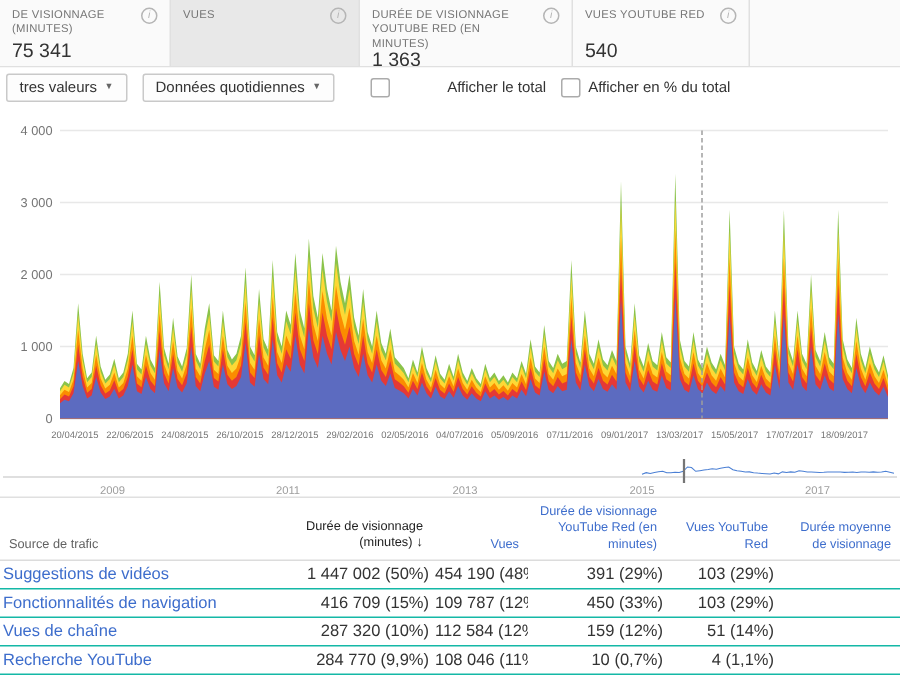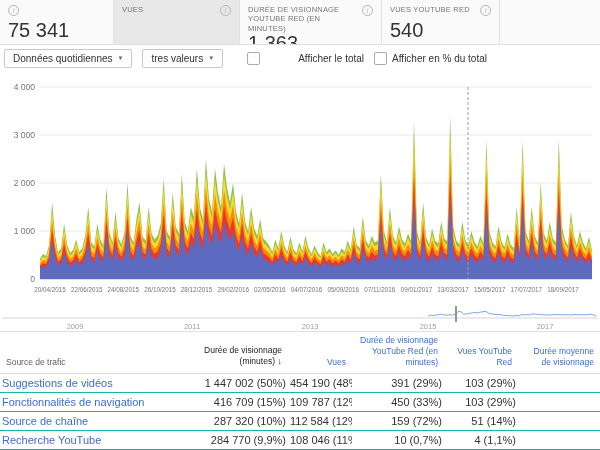--- a/index.html
+++ b/index.html
@@ -10,21 +10,21 @@
   .metrics{display:flex;height:44px;background:#fafafa;border-bottom:1px solid #e0e0e0;}
   .metric-card{box-sizing:border-box;padding:5px 8px 4px;border-right:1px solid #e0e0e0;
                display:flex;flex-direction:column;overflow:hidden;}
   .metric-card.c1{width:114px;}
   .metric-card.c2{width:126px;background:#e8e8e8;}
   .metric-card.c3{width:142px;}
   .metric-card.c4{width:118px;}
   .metric-filler{flex:1;}
   .label-row{display:flex;justify-content:space-between;gap:4px;}
   .metric-label{font-size:7.5px;color:#757575;line-height:1.25;text-transform:uppercase;letter-spacing:.2px;}
-  .metric-value{font-size:20px;color:#333;margin-top:auto;line-height:1;}
+  .metric-value{font-size:13px;color:#333;margin-top:auto;line-height:1;}
   .info-icon{flex:none;width:9px;height:9px;border:1px solid #b5b5b5;border-radius:50%;
              color:#b5b5b5;font-size:7px;line-height:9px;text-align:center;font-style:italic;}
 
   
   .toolbar{display:flex;align-items:center;height:26px;padding:0 4px;gap:10px;background:#fff;}
   .btn{display:inline-flex;align-items:center;gap:5px;border:1px solid #c9c9c9;border-radius:2px;
        background:#fdfdfd;padding:3px 8px;font-size:10px;color:#333;cursor:pointer;}
   .caret{font-size:6px;color:#666;}
   .chk{display:flex;align-items:center;gap:5px;color:#333;cursor:pointer;}
   .chk .box{width:11px;height:11px;border:1px solid #ababab;border-radius:2px;background:#fff;}
@@ -44,20 +44,21 @@
      color:#333;height:14px;white-space:nowrap;overflow:hidden;}
   td.source{text-align:left;color:#3d6dcc;cursor:pointer;}
   .sort-arrow{color:#212121;font-size:9px;}
 </style>
 </head>
 <body>
 
 <div class="metrics">
   <div class="metric-card c1">
     <div class="label-row">
+      <span class="metric-label">DE VISIONNAGE (MINUTES)</span>
       <span class="info-icon">i</span>
     </div>
     <span class="metric-value">75 341</span>
   </div>
   <div class="metric-card c2">
     <div class="label-row">
       <span class="metric-label">VUES</span>
       <span class="info-icon">i</span>
     </div>
   </div>
@@ -73,25 +74,25 @@
       <span class="metric-label">VUES YOUTUBE RED</span>
       <span class="info-icon">i</span>
     </div>
     <span class="metric-value">540</span>
   </div>
   <div class="metric-filler"></div>
 </div>
 
 <div class="toolbar">
   <span class="btn">
+    <span>tres valeurs</span>
+    <span class="caret">▼</span>
+  </span>
+  <span class="btn">
     <span>Données quotidiennes</span>
-    <span class="caret">▼</span>
-  </span>
-  <span class="btn">
-    <span>tres valeurs</span>
     <span class="caret">▼</span>
   </span>
   <span class="chk" style="margin-left:14px;gap:38px;">
     <span class="box"></span>
     <span>Afficher le total</span>
   </span>
   <span class="chk">
     <span class="box"></span>
     <span>Afficher en % du total</span>
   </span>
@@ -176,24 +177,24 @@
         </tr>
         <tr>
           <td class="source">Fonctionnalités de navigation</td>
           <td>416 709 (15%)</td>
           <td>109 787 (12%)</td>
           <td>450 (33%)</td>
           <td>103 (29%)</td>
           <td></td>
         </tr>
         <tr>
-          <td class="source">Source de chaîne</td>
+          <td class="source">Vues de chaîne</td>
           <td>287 320 (10%)</td>
           <td>112 584 (12%)</td>
-          <td>159 (72%)</td>
+          <td>159 (12%)</td>
           <td>51 (14%)</td>
           <td></td>
         </tr>
         <tr>
           <td class="source">Recherche YouTube</td>
           <td>284 770 (9,9%)</td>
           <td>108 046 (11%)</td>
           <td>10 (0,7%)</td>
           <td>4 (1,1%)</td>
           <td></td>

